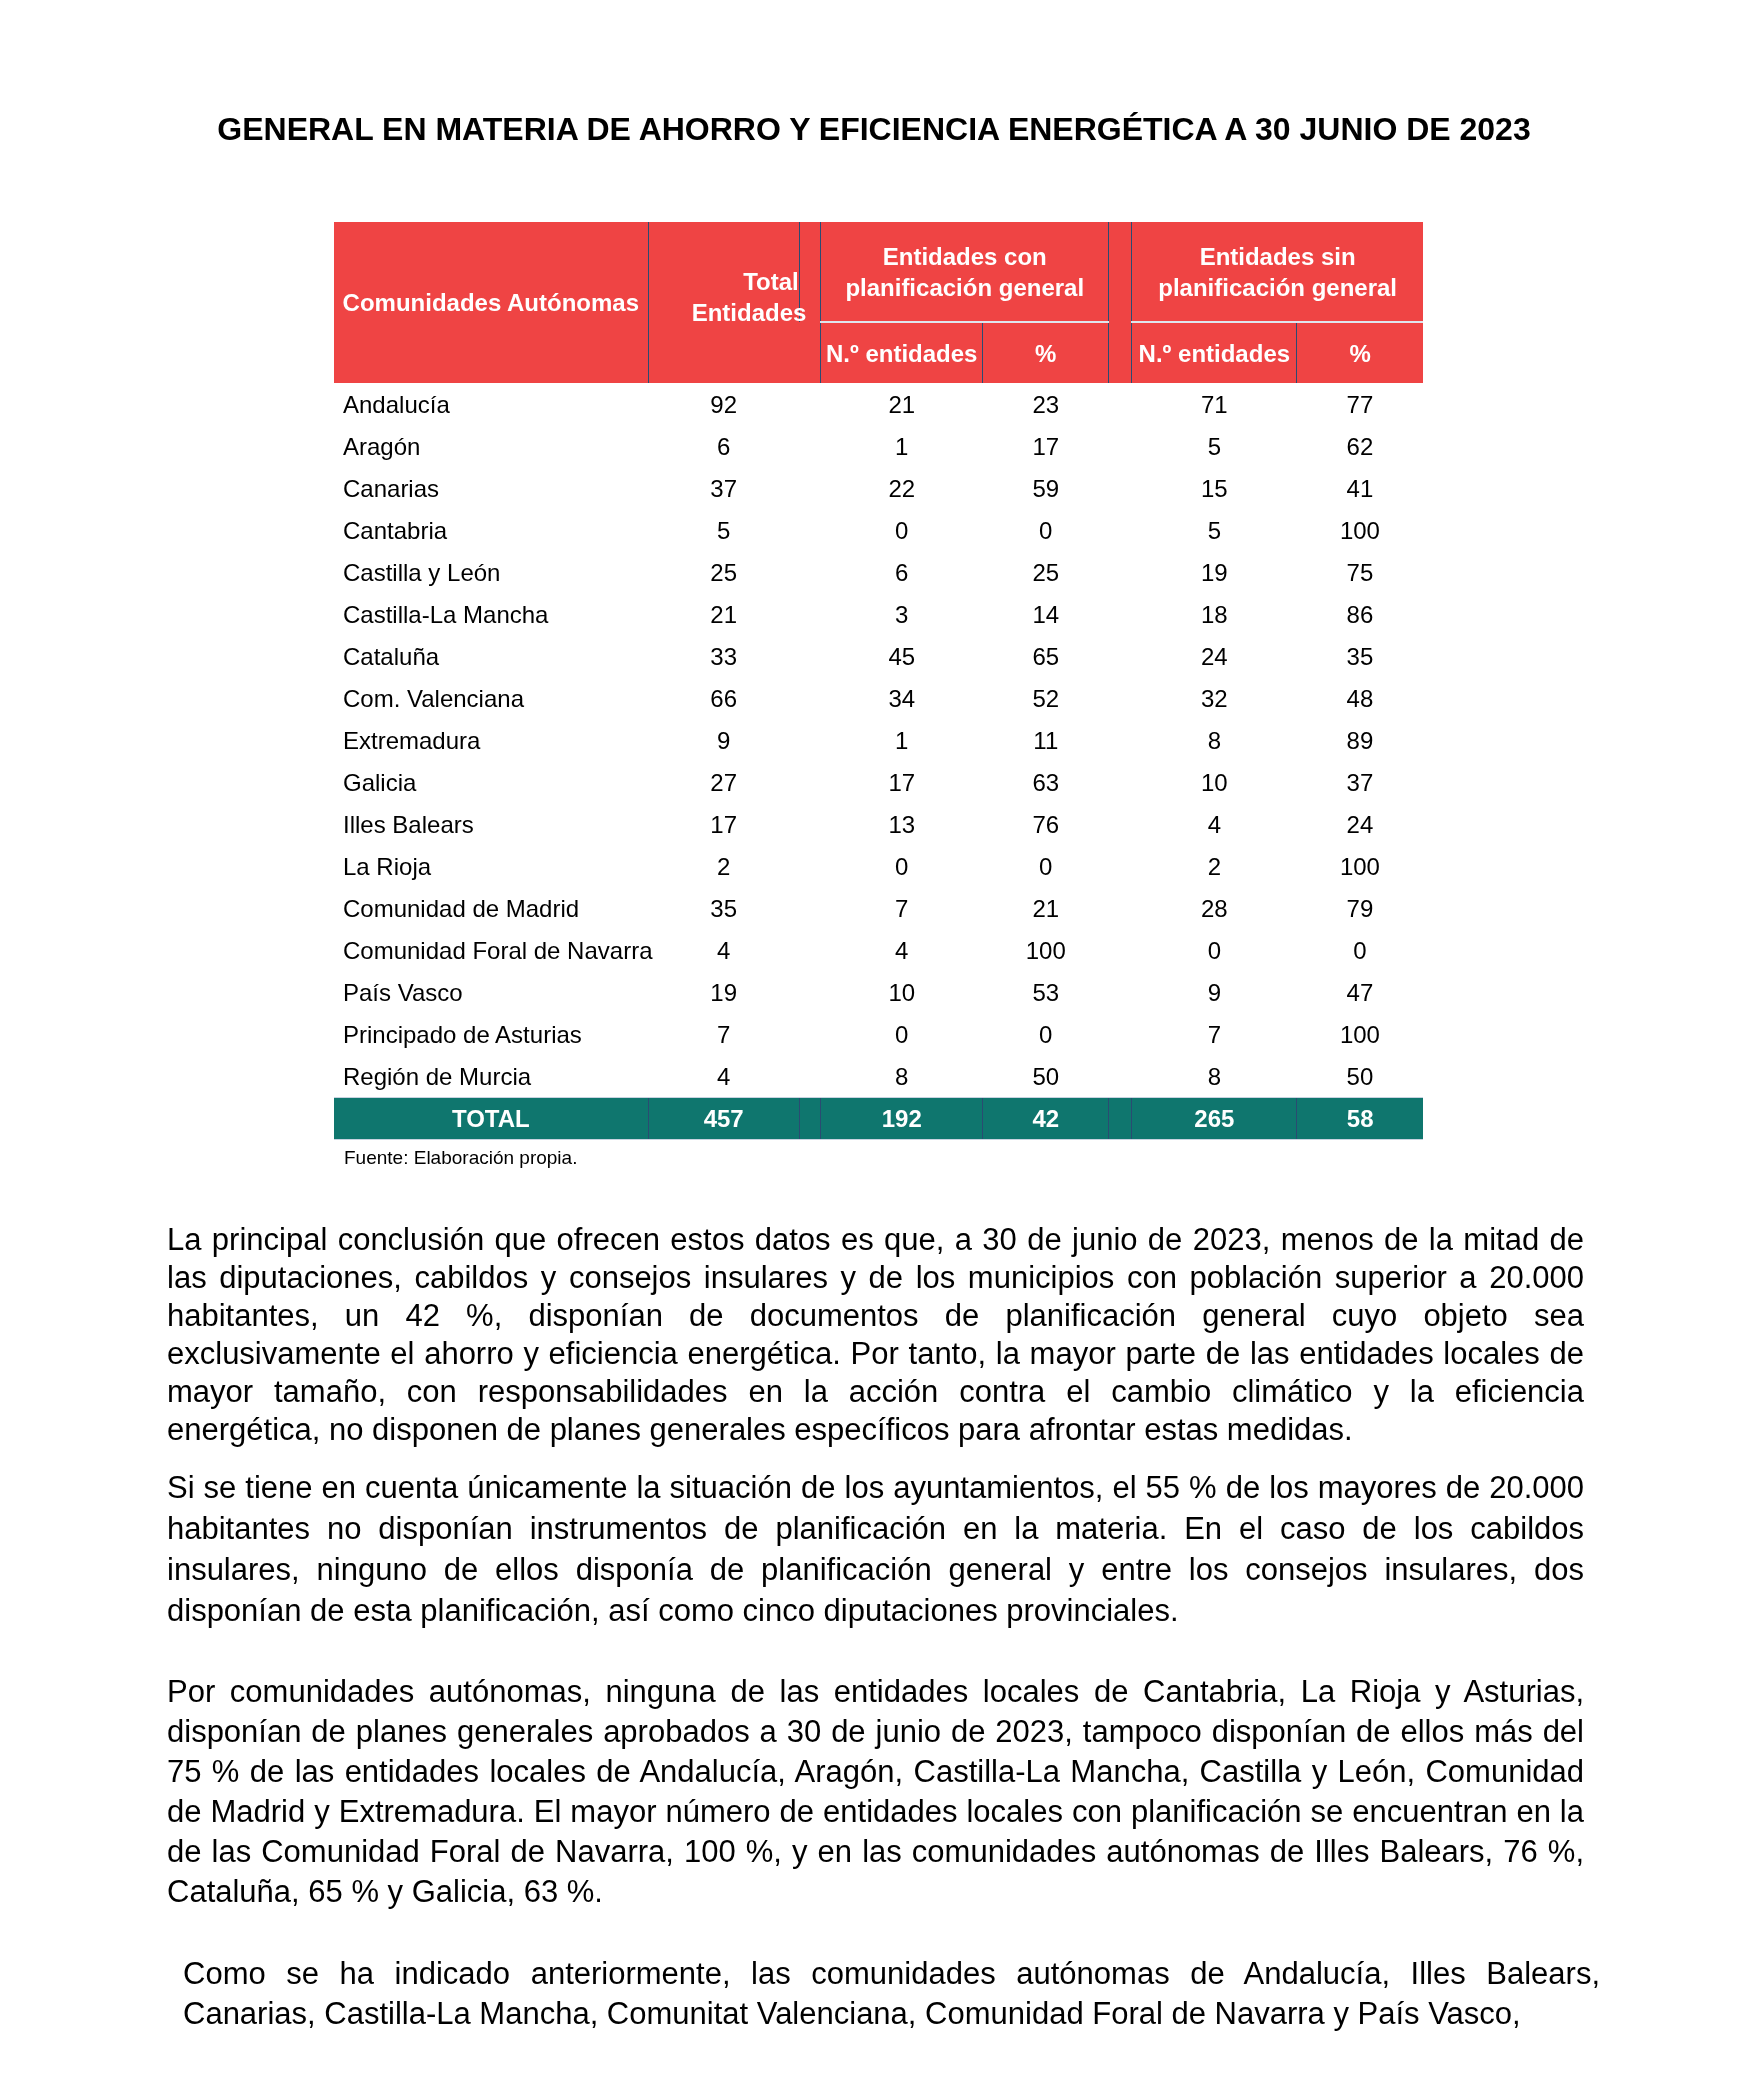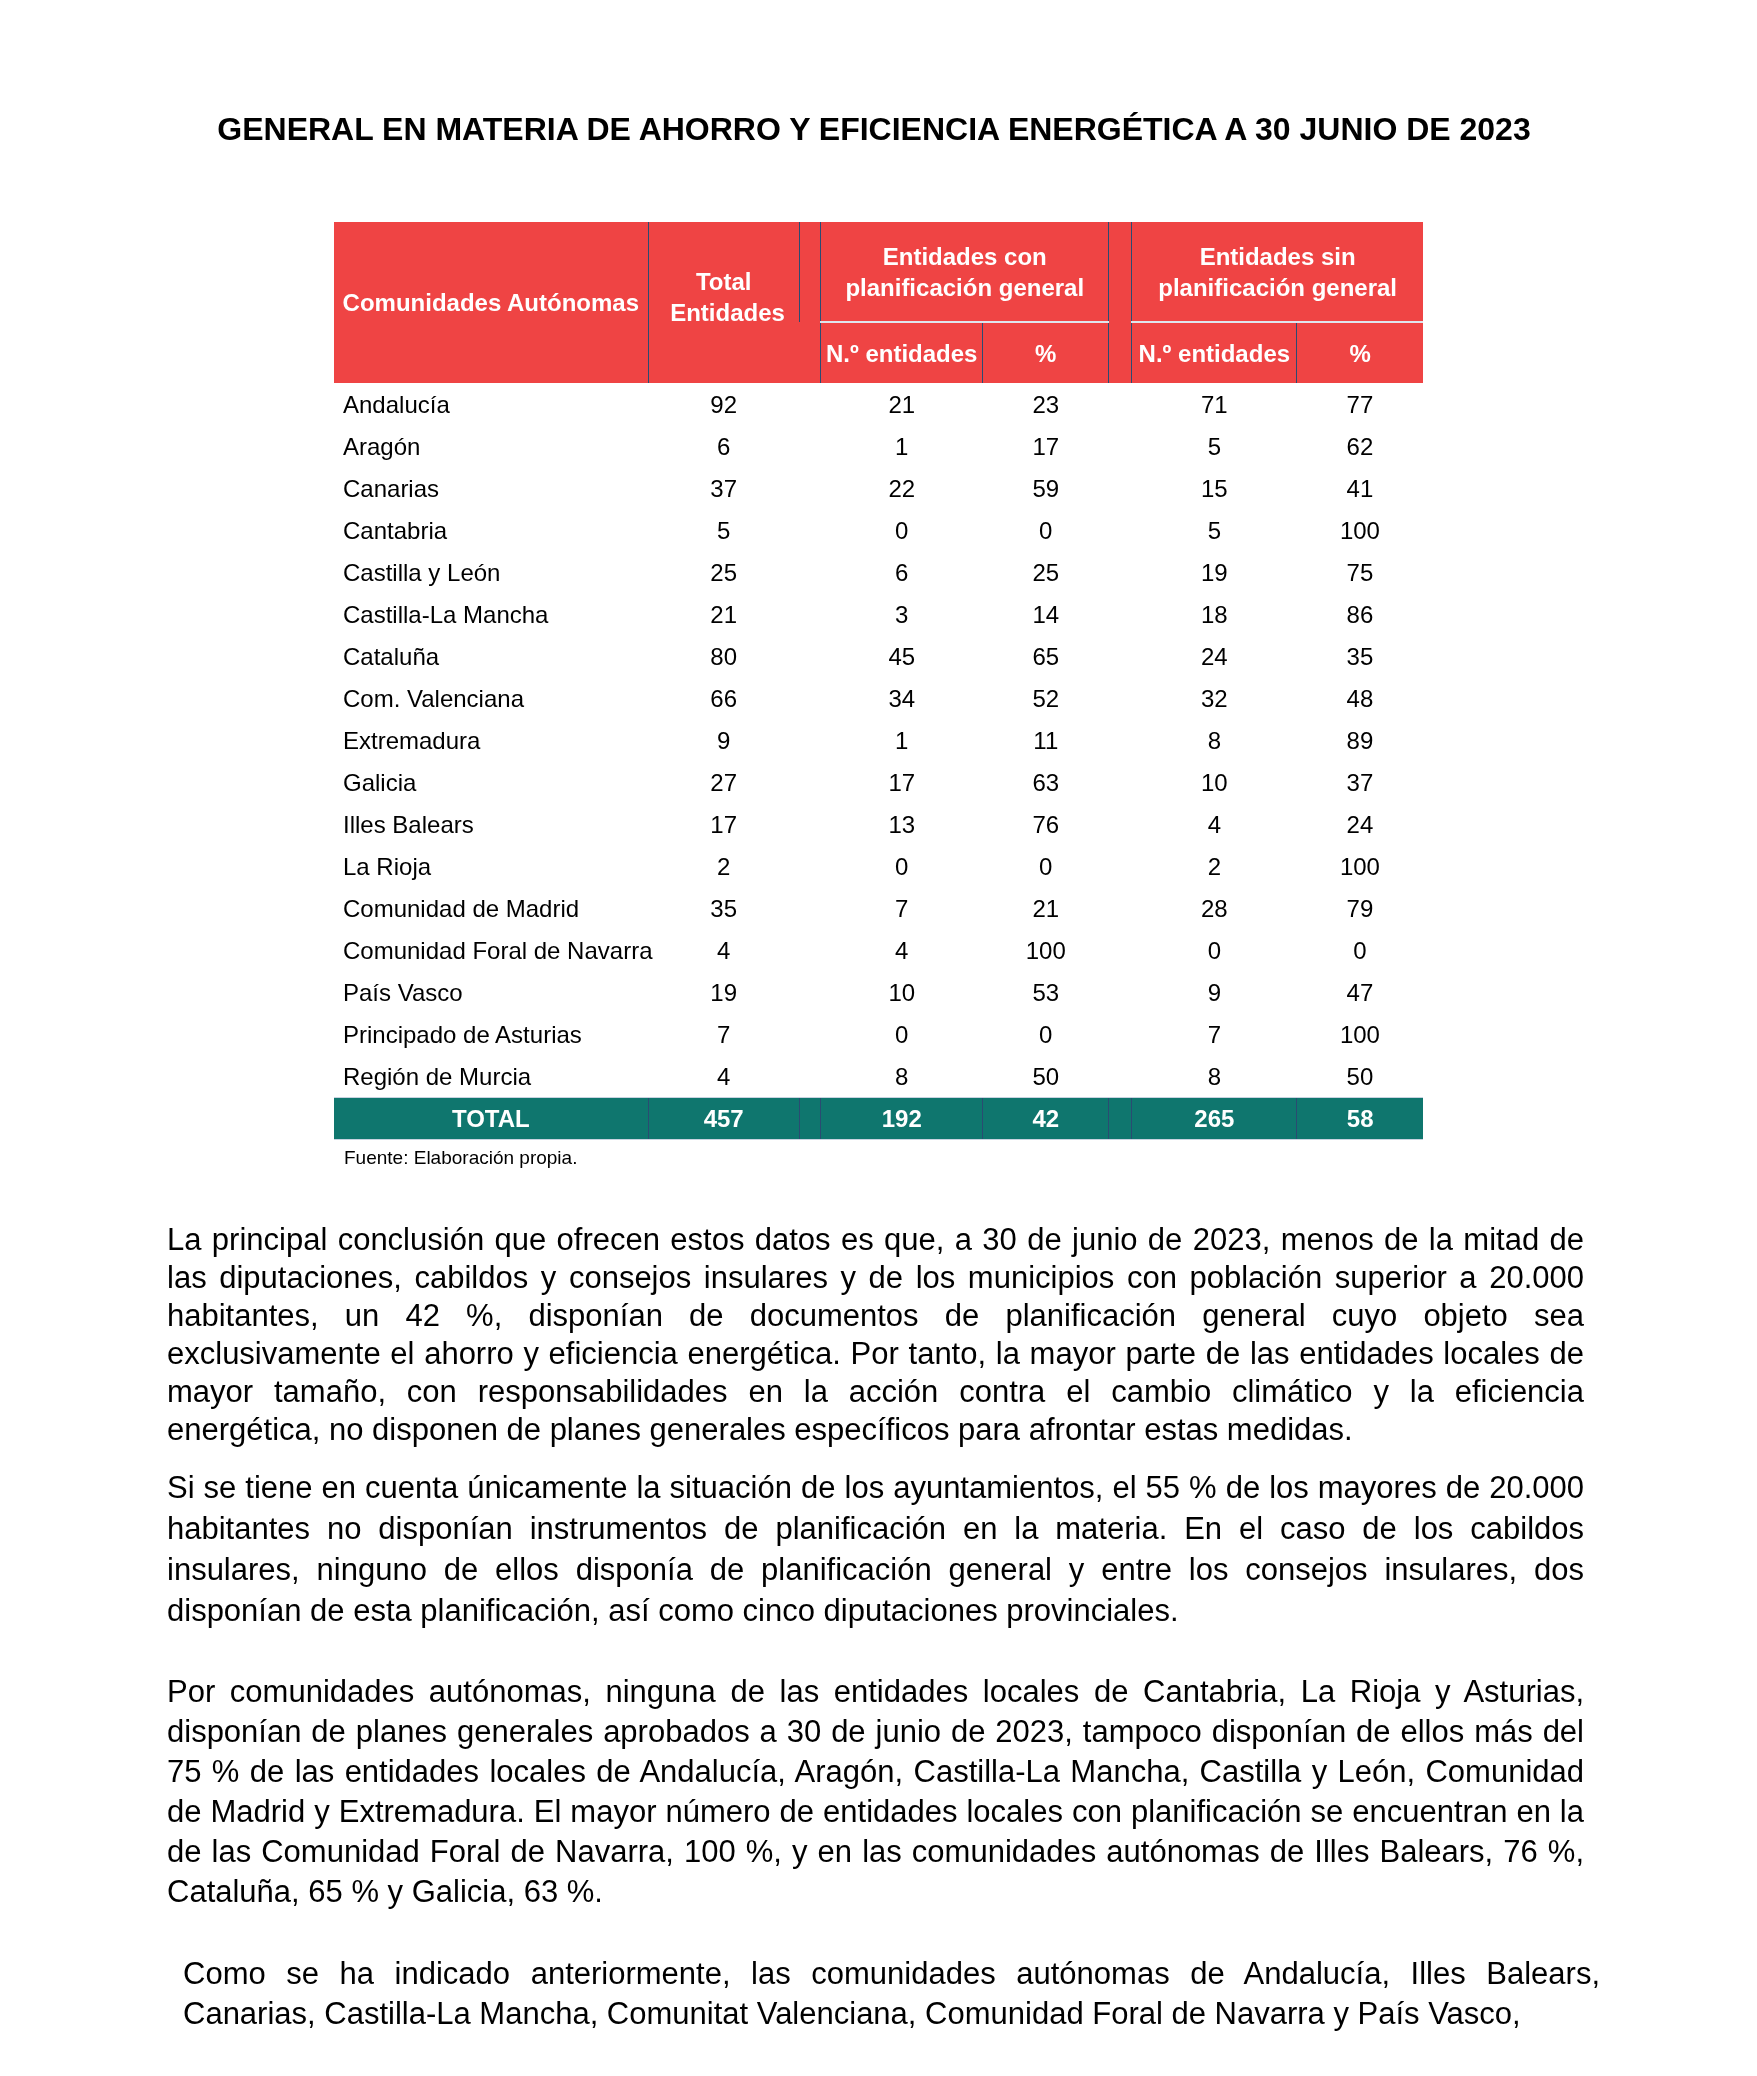--- a/index.html
+++ b/index.html
@@ -50,21 +50,21 @@
         <col class="sp">
         <col class="c3">
         <col class="c4">
         <col class="sp2">
         <col class="c5">
         <col class="c6">
     </colgroup>
     <thead>
       <tr class="r1">
         <th rowspan="2">Comunidades Autónomas</th>
-        <th rowspan="2" style="vertical-align:middle;padding-bottom:12px;">
+        <th rowspan="2" style="vertical-align:middle;padding-bottom:12px;text-align:right;">
           <span style="display:inline-block;width:107px;">Total Entidades</span>
         </th>
         <th></th>
         <th colspan="2">
           <span style="display:inline-block;width:248px;">Entidades con planificación general</span>
         </th>
         <th></th>
         <th colspan="2">
           <span style="display:inline-block;width:248px;">Entidades sin planificación general</span>
         </th>
@@ -134,21 +134,21 @@
           <td>21</td>
           <td></td>
           <td>3</td>
           <td>14</td>
           <td></td>
           <td>18</td>
           <td>86</td>
         </tr>
         <tr>
           <td class="name">Cataluña</td>
-          <td>80</td>
+          <td>33</td>
           <td></td>
           <td>45</td>
           <td>65</td>
           <td></td>
           <td>24</td>
           <td>35</td>
         </tr>
         <tr>
           <td class="name">Com. Valenciana</td>
           <td>66</td>

